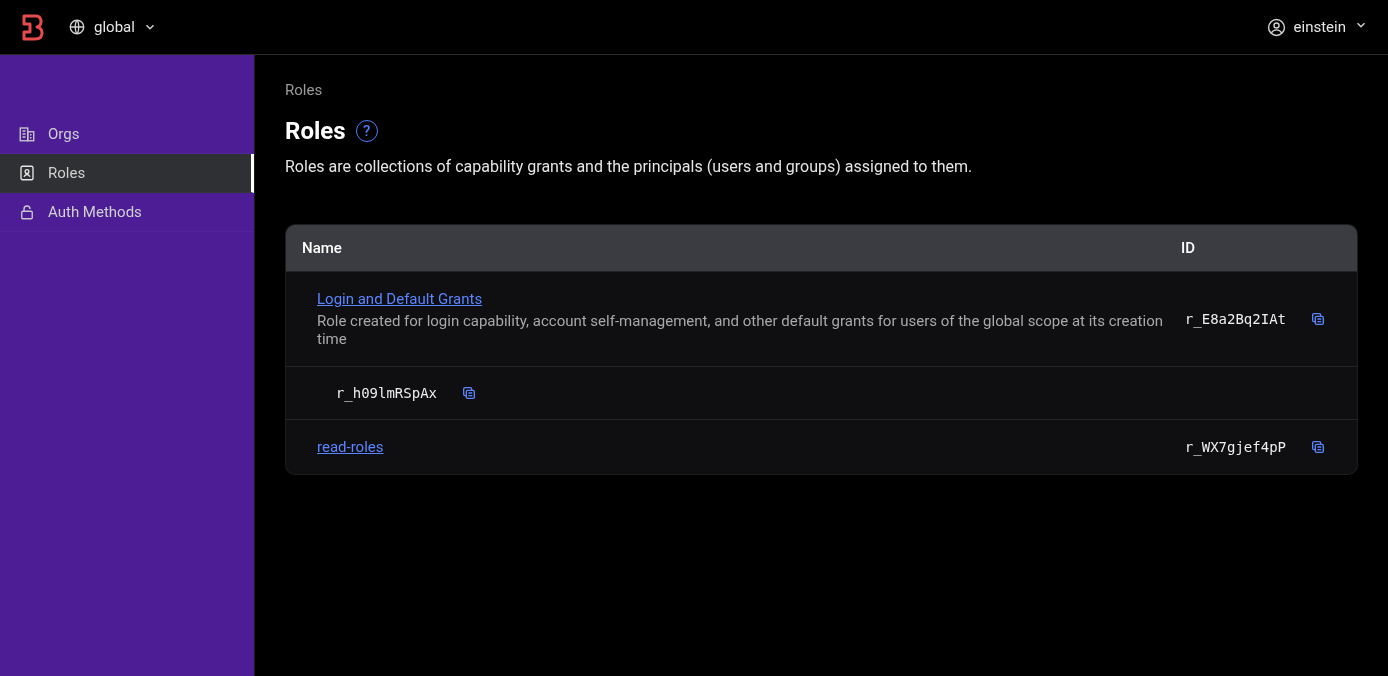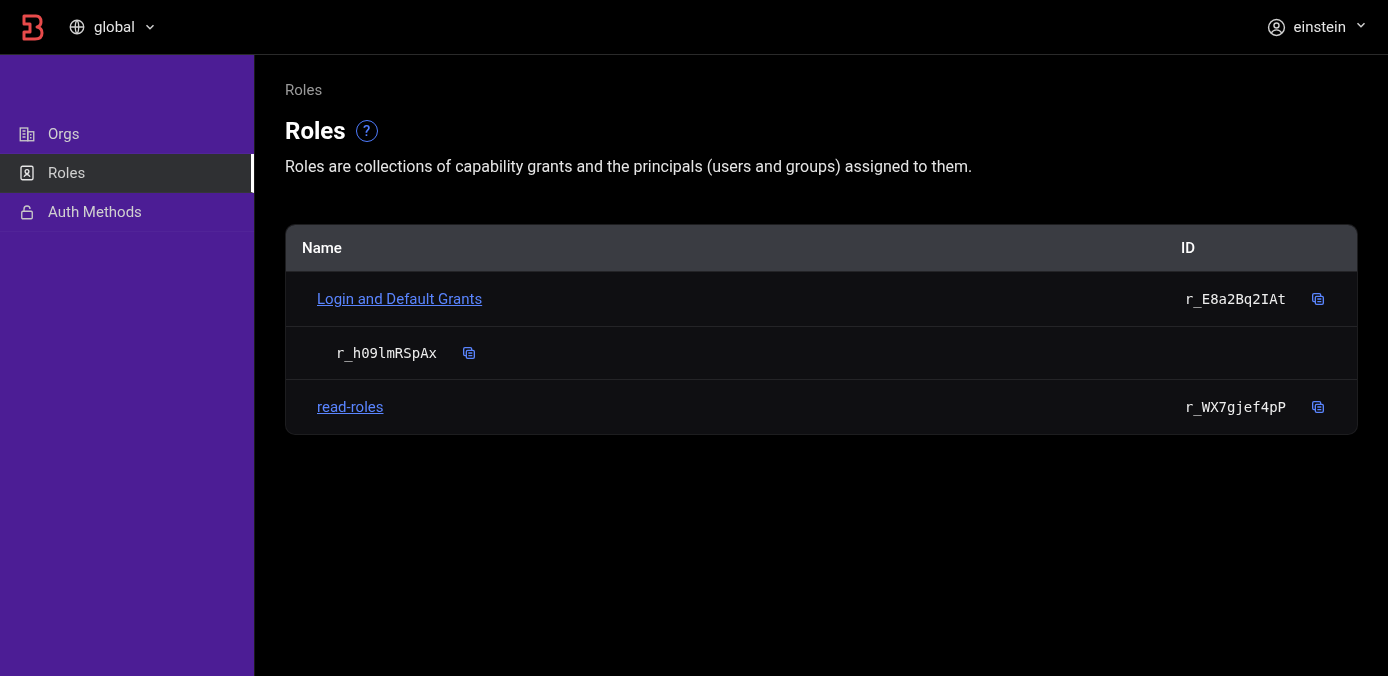--- a/index.html
+++ b/index.html
@@ -234,20 +234,21 @@
 
     <div class="table">
       <div class="table-header">
         <div class="col-name">Name</div>
         <div class="col-id">ID</div>
       </div>
 
       <div class="table-row">
         <div class="row-main">
           <a class="row-link">Login and Default Grants</a>
+          <div class="row-desc">Role created for login capability, account self-management, and other default grants for users of the global scope at its creation time</div>
         </div>
         <div class="row-id">
           <span>r_E8a2Bq2IAt</span>
           <span class="copy-icon">
             <svg width="16" height="16" viewBox="0 0 24 24" fill="none" stroke="#5a85ff" stroke-width="2">
               <rect x="8" y="8" width="12" height="12" rx="2"></rect>
               <path d="M16 8V6a2 2 0 0 0-2-2H6a2 2 0 0 0-2 2v8a2 2 0 0 0 2 2h2"></path>
               <path d="M11 12h6M11 16h6"></path>
             </svg>
           </span>

